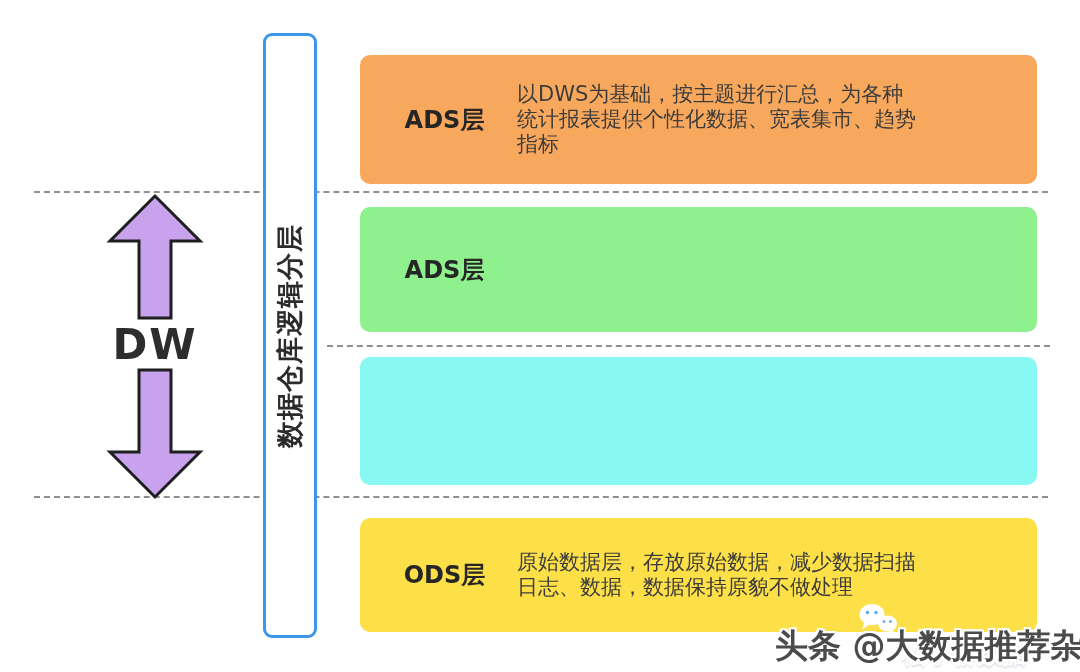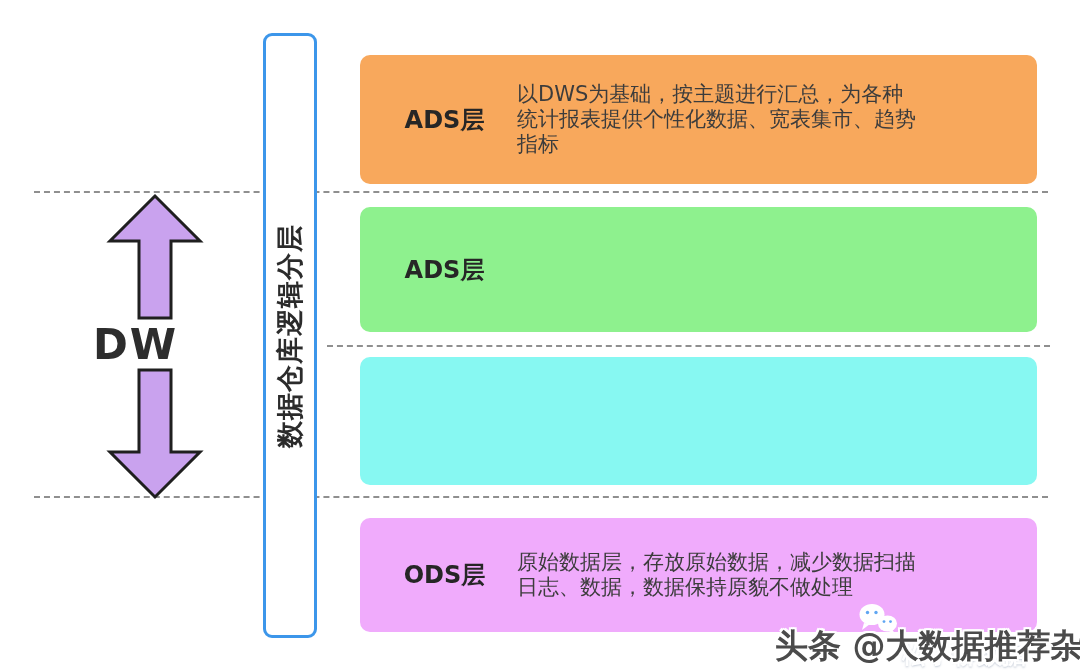--- a/index.html
+++ b/index.html
@@ -21,21 +21,21 @@
     z-index:1;
   }
   .dash1{left:34px;top:191px;width:1014px;}
   .dash2{left:327px;top:345px;width:723px;}
   .dash3{left:34px;top:496px;width:1014px;}
 
   
   .arrow-svg{position:absolute;left:0;top:0;z-index:2;pointer-events:none;}
   .dw-label{
     position:absolute;left:93px;top:320px;width:124px;
-    text-align:left;
+    text-align:center;
     font-size:42px;font-weight:800;color:#2d2d2d;
     letter-spacing:2px;
     z-index:2;
   }
 
   
   .pillar{
     position:absolute;left:263px;top:33px;
     width:54px;height:605px;
     box-sizing:border-box;
@@ -55,21 +55,21 @@
   
   .layer{
     position:absolute;left:360px;width:677px;
     border-radius:10px;
     display:flex;align-items:center;
     z-index:2;
   }
   .layer-ads{top:55px;height:129px;background:#f8a85c;}
   .layer-dws{top:207px;height:125px;background:#8ef18e;}
   .layer-dwd{top:357px;height:128px;background:#87f8f2;}
-  .layer-ods{top:518px;height:114px;background:#f0abfc;}
+  .layer-ods{top:518px;height:114px;background:#fde047;}
   .layer-name{
     width:145px;flex:0 0 145px;
     text-align:center;
     font-size:24px;font-weight:700;color:#262626;margin-left:12px;
   }
   .layer-desc{
     width:490px;
     font-size:21px;line-height:25px;color:#3c3c3c;
     white-space:pre-line;
   }

